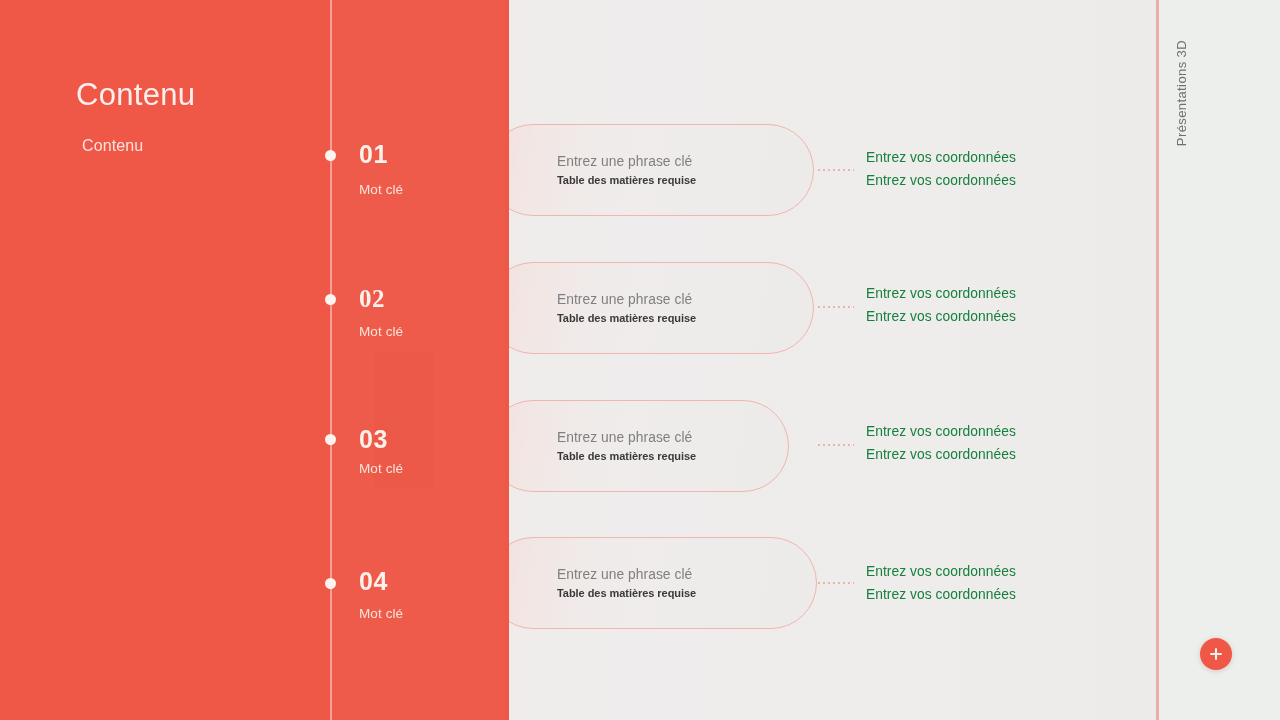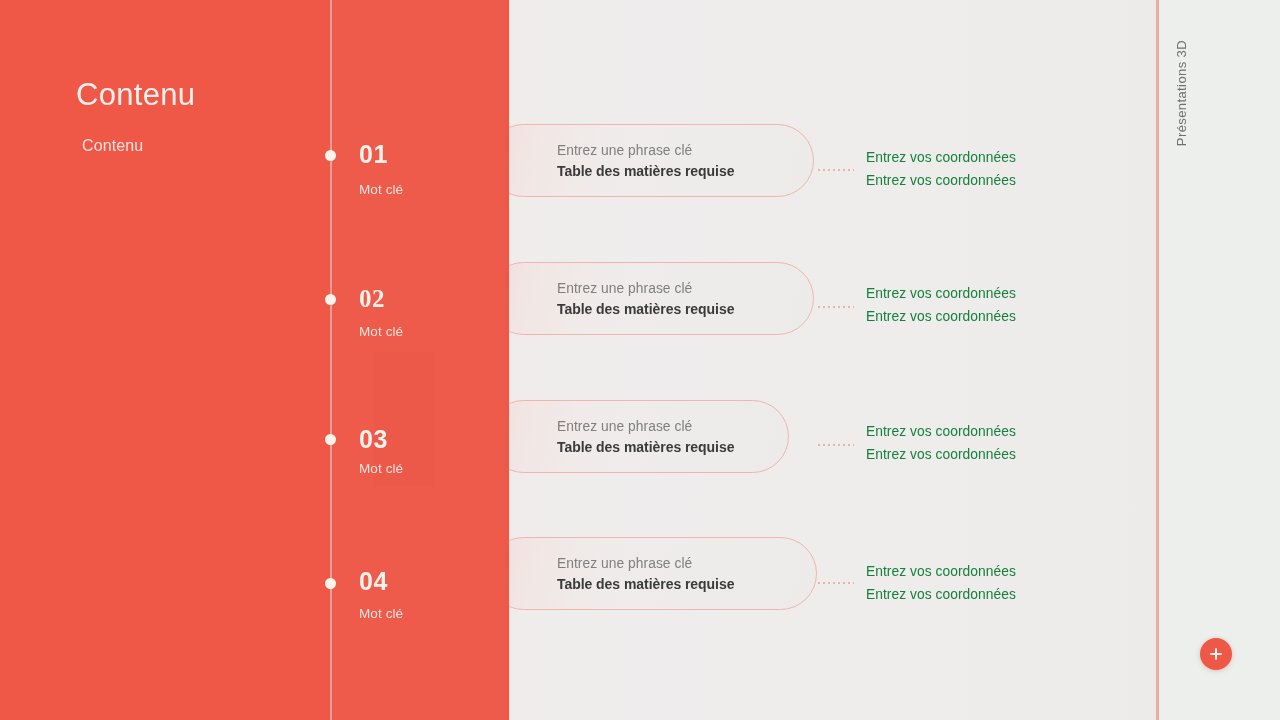--- a/index.html
+++ b/index.html
@@ -139,21 +139,21 @@
     font-weight: 400;
     color: #fbe2da;
     letter-spacing: 0.1px;
     line-height: 1;
   }
 
   
   .pill-card {
     position: absolute;
     left: 487px;
-    height: 73px;
+    height: 92px;
     border: 1.6px solid #f0b5ac;
     border-radius: 46px;
     background: linear-gradient(100deg,
         rgba(246,214,209,0.62) 0%,
         rgba(243,226,222,0.55) 14%,
         rgba(240,235,233,0.72) 34%,
         rgba(238,236,235,0.9) 62%,
         rgba(237,235,234,1) 100%);
   }
 
@@ -167,21 +167,21 @@
   .card-phrase {
     font-size: 13.8px;
     font-weight: 400;
     color: #7f7f7f;
     letter-spacing: 0.05px;
     line-height: 1.55;
     white-space: nowrap;
   }
 
   .card-heading {
-    font-size: 14px;
+    font-size: 11px;
     font-weight: bold;
     color: #3a3a3a;
     letter-spacing: -0.05px;
     line-height: 1.5;
     white-space: nowrap;
   }
 
   
   .dot-connector {
     position: absolute;

